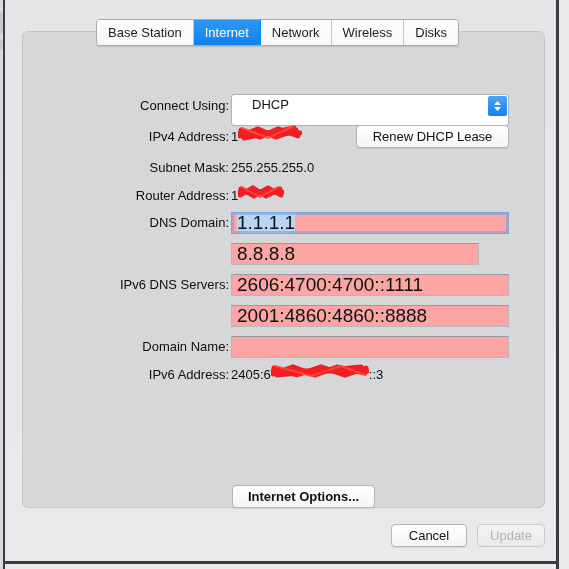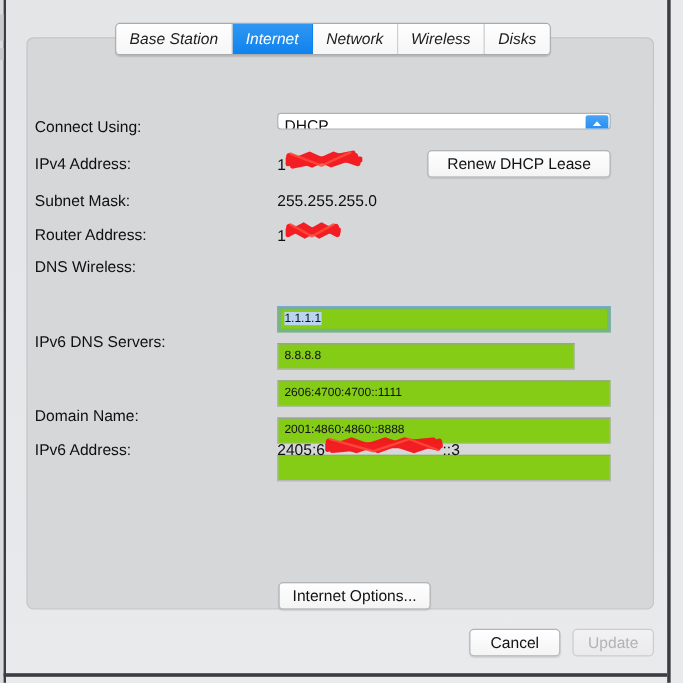--- a/index.html
+++ b/index.html
@@ -77,21 +77,20 @@
     align-items: center;
     justify-content: center;
     padding: 0 11px;
     font-size: 13px;
     color: #1d1d1f;
     background: linear-gradient(180deg,#fefefe 0%, #f6f6f6 100%);
     border-right: 1px solid #c3c4c6;
     height: 100%;
     box-sizing: border-box;
     white-space: nowrap;
-    font-style: italic;
   }
   .tab:last-child { border-right: none; }
   .tab.selected {
     background: linear-gradient(180deg,#2f97f2 0%, #0f82ee 100%);
     color: #ffffff;
     border-right-color: #0f82ee;
   }
 
   
   #panel {
@@ -100,63 +99,62 @@
     width: 523px; height: 477px;
     background: #d6d7d9;
     border: 1px solid #c4c5c8;
     border-radius: 6px;
     box-sizing: border-box;
   }
   .lbl {
     position: absolute;
     right: 0;
     width: 200px;
-    text-align: left;
+    text-align: right;
     font-size: 13px;
     color: #0f0f10;
     line-height: 22px;
     white-space: nowrap;
   }
 
   .field {
     position: absolute;
     box-sizing: border-box;
-    background: #84cc16;
+    background: #fca5a5;
     border: 1px solid #b6b7b9;
     border-top-color: #9a9b9d;
-    font-size: 10px;
+    font-size: 19px;
     color: #101012;
     line-height: 20px;
     padding: 0 5px;
     height: 22px;
     white-space: nowrap;
     overflow: hidden;
-    margin-top: 43px;
   }
   .field.focused {
     border: 1px solid #7aa7d4;
     outline: 2px solid rgba(106,160,222,0.55);
     outline-offset: -3px;
   }
   .sel {
     background: #b9d5f2;
   }
 
   
   .popup {
     position: absolute;
     box-sizing: border-box;
-    height: 14px;
+    height: 32px;
     background: #ffffff;
     border: 1px solid #b0b1b3;
     border-radius: 3px;
     font-size: 13px;
     color: #111;
     line-height: 20px;
-    padding: 0 5px;
+    padding: 0 20px;
     overflow: hidden;
   }
   .popup-arrow {
     position: absolute;
     right: 1px; top: 1px;
     width: 19px; height: 20px;
     background: linear-gradient(180deg,#4aa4f4 0%, #1180ee 100%);
     border-radius: 2px;
     display: flex;
     flex-direction: column;
@@ -271,21 +269,21 @@
             <path d="M3,5 L16,12 L30,4 L43,11"></path>
             <path d="M2,8 L44,8"></path>
           </g>
           <g stroke="#ff4b3d" stroke-width="2" stroke-linecap="round" fill="none" opacity="0.85">
             <path d="M4,3 L22,13 L40,3"></path>
           </g>
         </svg>
       </span><span></span>
     </div>
 
-    <div class="lbl" style="left:6px; top:180px; width:200px;">DNS Wireless:</div>
+    <div class="lbl" style="left:6px; top:180px; width:200px;">DNS Domain:</div>
     <div class="field focused" style="left:208px; top:180px; width:278px;">
       <span class="sel">1.1.1.1</span>
     </div>
     <div class="field" style="left:208px; top:211px; width:248px;">8.8.8.8</div>
 
     <div class="lbl" style="left:6px; top:242px; width:200px;">IPv6 DNS Servers:</div>
     <div class="field" style="left:208px; top:242px; width:278px;">2606:4700:4700::1111</div>
     <div class="field" style="left:208px; top:273px; width:278px;">2001:4860:4860::8888</div>
 
     <div class="lbl" style="left:6px; top:304px; width:200px;">Domain Name:</div>
@@ -301,20 +299,20 @@
             <path d="M2,8 L96,8"></path>
             <path d="M6,12 L90,4"></path>
           </g>
           <g stroke="#ff4b3d" stroke-width="2" stroke-linecap="round" fill="none" opacity="0.85">
             <path d="M4,3 L40,13 L70,3 L94,12"></path>
           </g>
         </svg>
       </span><span>::3</span>
     </div>
 
-    <div class="btn" style="left:209px; top:453px; width:127px;">Internet Options...</div>
+    <div class="btn" style="left:209px; top:453px; width:143px;font-weight:bold;">Internet Options...</div>
 
   </div>
 
   <div class="btn" style="left:391px; top:524px; width:76px;">Cancel</div>
   <div class="btn disabled" style="left:477px; top:524px; width:68px;">Update</div>
 
 </div>
 
 </body></html>

